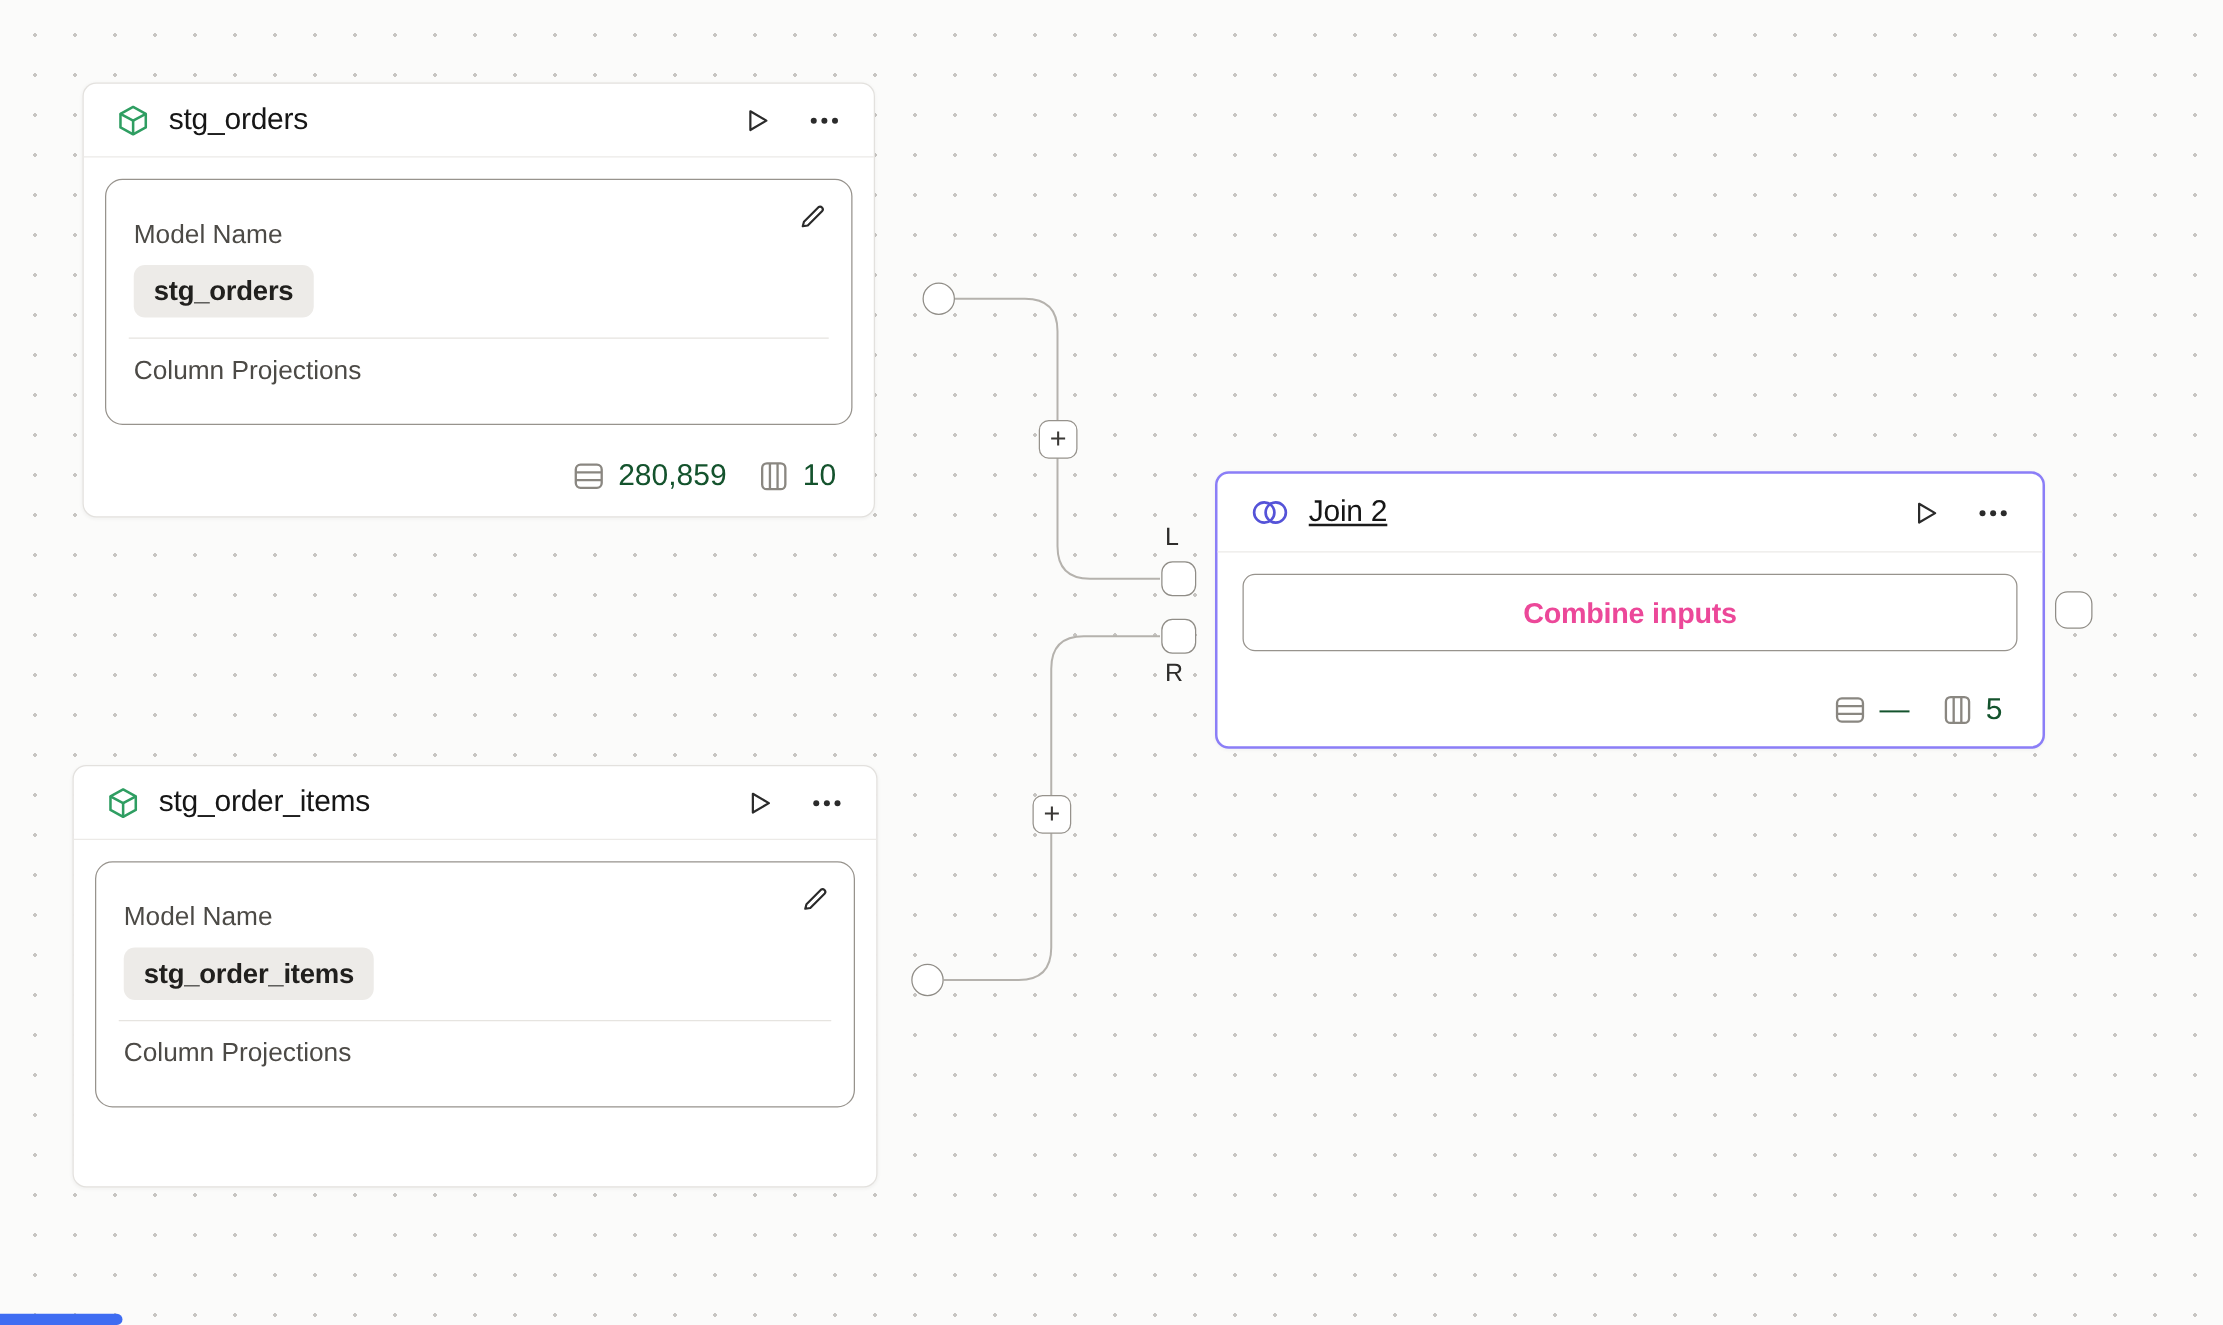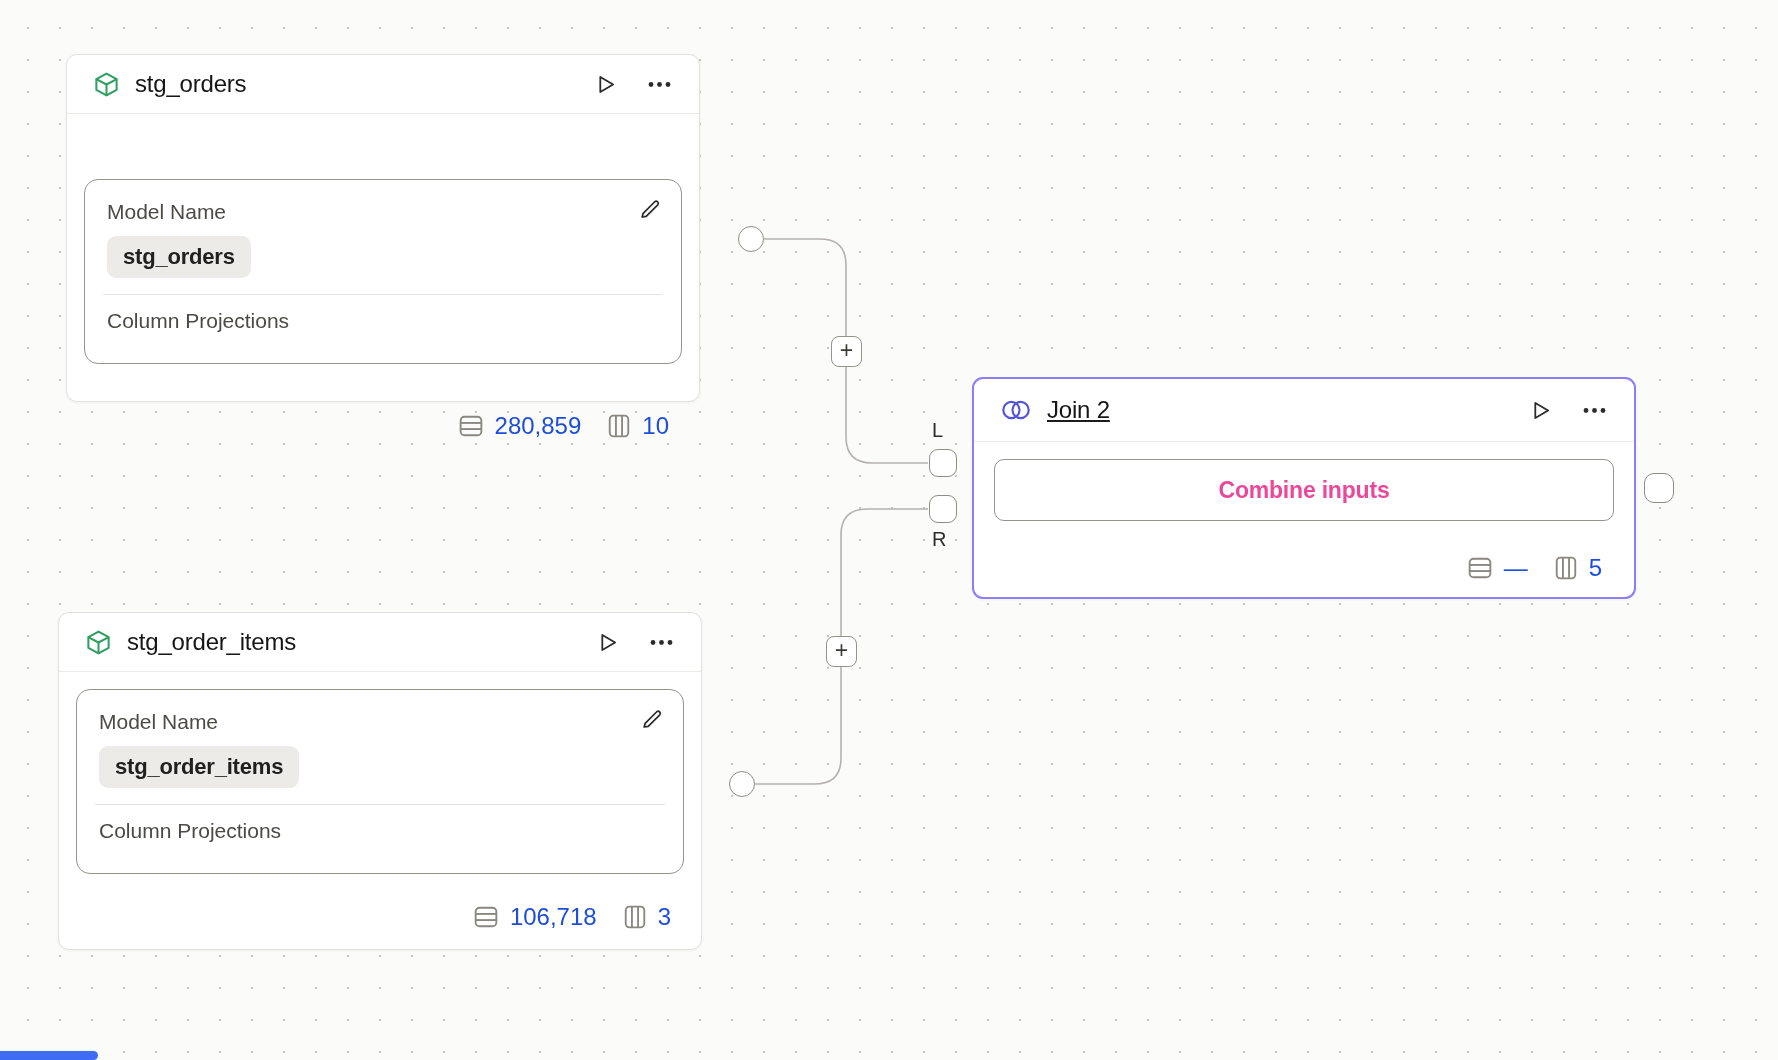--- a/index.html
+++ b/index.html
@@ -24,33 +24,33 @@
     padding:0 24px 0 26px;border-bottom:1px solid #eceae7;
   }
   .node.selected .node-header{height:62px;flex-basis:62px;text-decoration:underline;}
   .node-title{font-size:24px;font-weight:500;letter-spacing:-0.2px;flex:1;color:#161616;}
   .header-actions{display:flex;align-items:center;gap:24px;}
   .icon-btn{background:none;border:none;padding:2px;cursor:pointer;display:flex;align-items:center;}
 
   .node-body{padding:17px 17px 0 17px;}
   .inner-card{
     position:relative;border:1.5px solid #97938d;border-radius:14px;
-    padding:16px 22px 18px 22px;background:#fff;
+    padding:28px 22px 18px 22px;background:#fff;
   }
   .field-label{font-size:21px;color:#4c4a46;margin:4px 0 12px 0;}
   .badge{
     display:inline-flex;align-items:center;gap:9px;background:#edebe8;border-radius:9px;
     padding:8px 16px;font-size:22px;font-weight:700;color:#21201e;letter-spacing:-0.2px;
   }
   .card-divider{border:none;border-top:1.5px solid #e6e4e0;margin:16px -4px 14px -4px;}
   .pencil{position:absolute;top:14px;right:16px;}
 
   .node-footer{
     margin-top:auto;display:flex;align-items:center;justify-content:flex-end;
-    gap:13px;padding:0 30px 0 0;height:64px;color:#1d4ed8;font-size:24px;
+    gap:13px;padding:0 30px 0 0;height:64px;color:#14532d;font-size:24px;
   }
   .stat{display:flex;align-items:center;gap:12px;}
   .stat + .stat{margin-left:14px;}
 
   .combine-btn{
     margin:17px 20px 0 20px;height:62px;background:#fff;border:1.5px solid #97938d;
     border-radius:10px;font-family:inherit;font-size:23px;font-weight:700;color:#ec4899;
     letter-spacing:-0.2px;cursor:pointer;
   }
   .join-footer{height:58px;padding-right:32px;}
@@ -79,21 +79,21 @@
   svg{display:block;}
 </style>
 </head>
 <body>
 
 <svg class="edge-layer">
   <path d="M 764 239 H 820 Q 846 239 846 265 L 846 437 Q 846 463 872 463 H 928"></path>
   <path d="M 755 784 H 815 Q 841 784 841 758 L 841 535 Q 841 509 867 509 H 928"></path>
 </svg>
 
-<div class="node" style="left:66px;top:54px;width:632px;height:346px;gap:48px;">
+<div class="node" style="left:66px;top:66px;width:632px;height:346px;">
   <div class="node-header">
     <span>
       <svg width="27" height="27" viewBox="0 0 24 24" fill="none" stroke="#2f9e62" stroke-width="1.8" stroke-linejoin="round" stroke-linecap="round">
         <path d="M12 2.3 L21 7.2 V16.8 L12 21.7 L3 16.8 V7.2 Z"></path>
         <path d="M3.3 7.4 L12 12 L20.7 7.4"></path>
         <path d="M12 12 V21.4"></path>
       </svg>
     </span>
     <span class="node-title">stg_orders</span>
     <span class="header-actions">
@@ -191,42 +191,20 @@
             <path d="M4.8 19.4 L5.7 16 L16.4 5.3 a2 2 0 0 1 2.8 2.8 L8.5 18.8 L4.8 19.4 Z"></path>
           </svg>
         </span>
       </button>
       <div class="field-label">Model Name</div>
       <span class="badge">stg_order_items</span>
       <hr class="card-divider">
       <div class="field-label">Column Projections</div>
     </div>
   </div>
-  <div class="node-footer">
-    <span class="stat">
-      <span>
-        <svg width="24" height="22" viewBox="0 0 22 20" fill="none" stroke="#8a8781" stroke-width="1.7">
-          <rect x="1.5" y="1.5" width="19" height="17" rx="3.5"></rect>
-          <path d="M1.5 7.2 H20.5"></path>
-            <path d="M1.5 12.8 H20.5"></path>
-        </svg>
-      </span>
-      <span>106,718</span>
-    </span>
-    <span class="stat">
-      <span>
-        <svg width="22" height="24" viewBox="0 0 20 22" fill="none" stroke="#8a8781" stroke-width="1.7">
-          <rect x="1.5" y="1.5" width="17" height="19" rx="3.5"></rect>
-          <path d="M7.2 1.5 V20.5"></path>
-            <path d="M12.8 1.5 V20.5"></path>
-        </svg>
-      </span>
-      <span>3</span>
-    </span>
-  </div>
 </div>
 
 <div class="node selected" style="left:972px;top:377px;width:660px;height:218px;">
   <div class="node-header">
     <span>
       <svg width="32" height="24" viewBox="0 0 30 22" fill="none" stroke="#5553d8" stroke-width="2">
         <circle cx="10.7" cy="11" r="7.6"></circle>
         <circle cx="19.3" cy="11" r="7.6"></circle>
       </svg>
     </span>

